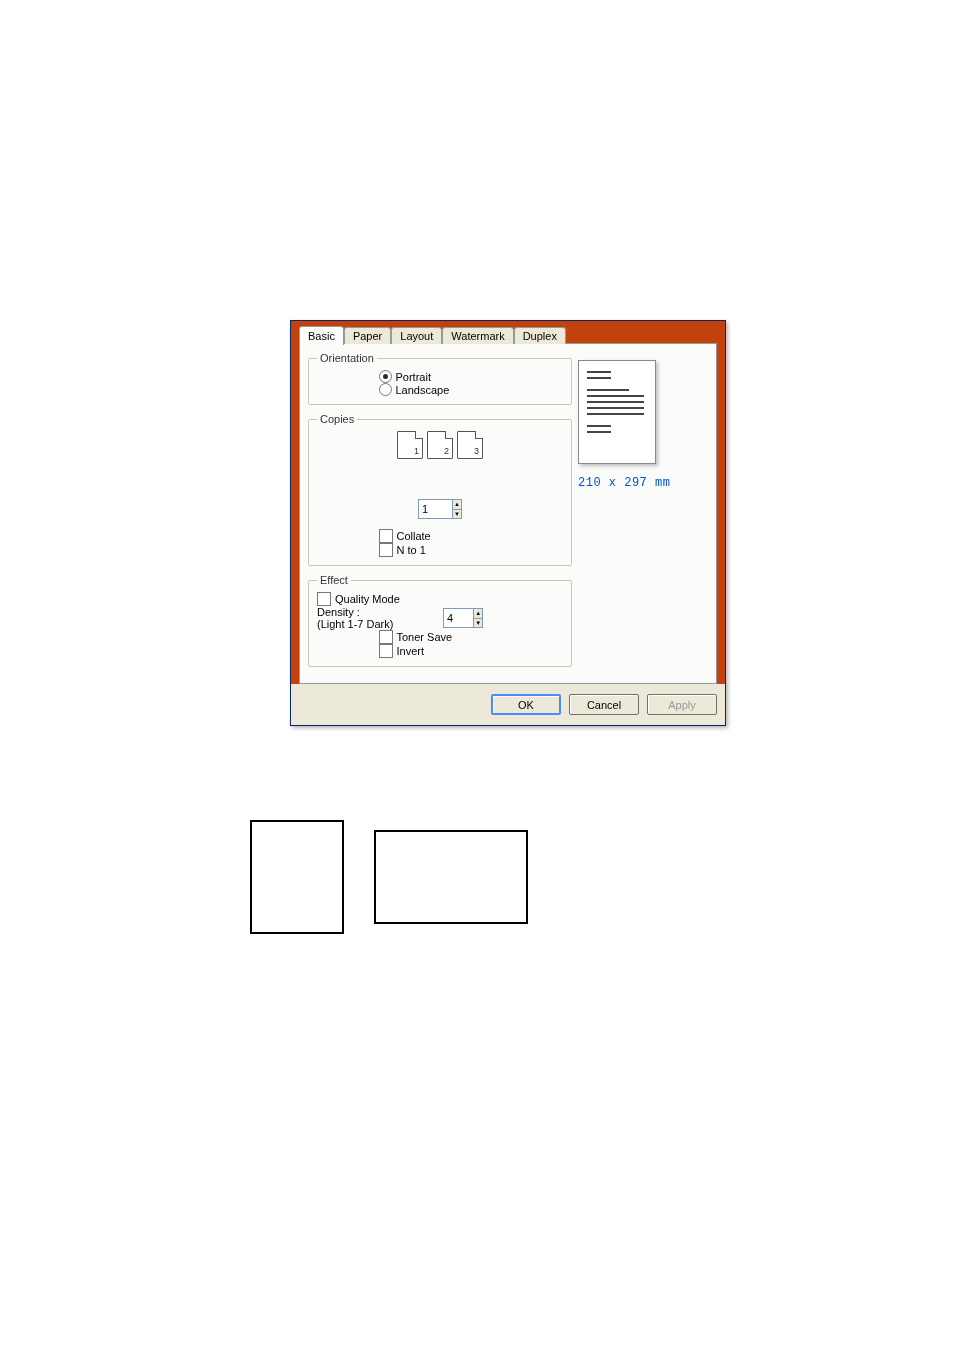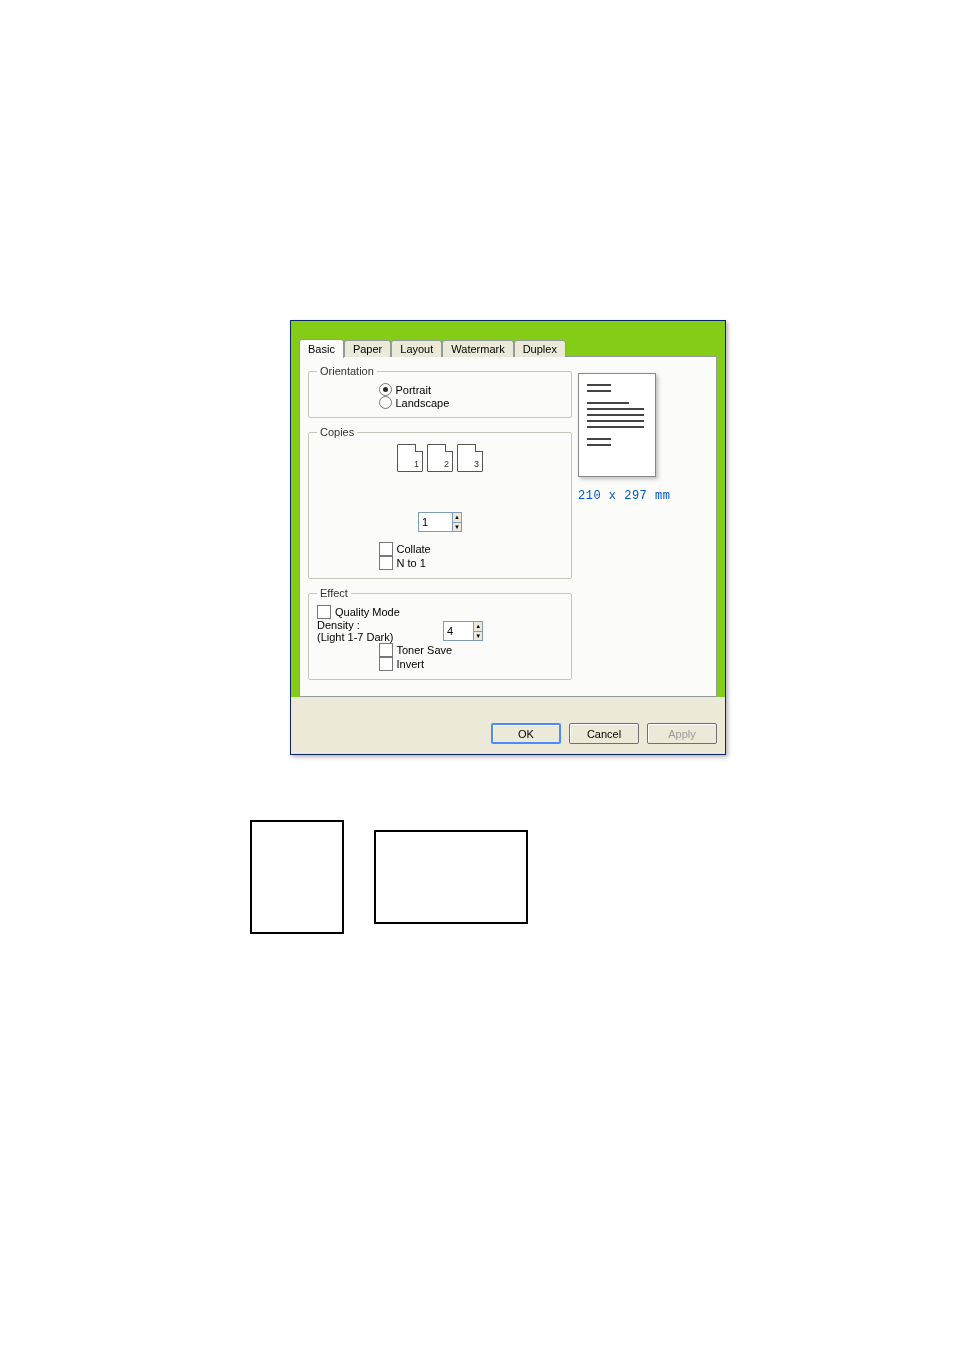--- a/index.html
+++ b/index.html
@@ -57,22 +57,22 @@
     display: flex;
     align-items: center;
     justify-content: center;
     font-weight: bold;
     font-size: 13px;
     cursor: pointer;
   }
   .help-btn { background: linear-gradient(to bottom,#5aa6ff,#1860e8); color:#fff; }
   .close-btn { background: linear-gradient(to bottom,#ff8a6b,#e84020); color:#fff; }
   .dialog-body {
-    padding: 17px 8px 0 8px;
-    background: #84cc16;
+    padding: 4px 8px 0 8px;
+    background: #c2410c;
   }
   .tabstrip {
     display: flex;
     align-items: flex-end;
     position: relative;
     top: 1px;
   }
   .tab {
     background: #ece9d8;
     border: 1px solid #919b9c;
@@ -176,21 +176,20 @@
     color:#0055cc; font-family:'Courier New',monospace; font-size:12px; margin-top:12px; letter-spacing:0.5px;
   }
   .button-bar{
     display:flex; justify-content:flex-end; gap:8px; padding:10px 8px 10px 8px;
     background:#ece9d8;
   }
   .btn{
     min-width:70px; height:21px; border:1px solid #707070; background:#ece9d8;
     border-radius:2px; font-size:11px; cursor:pointer; padding:0 8px;
     box-shadow: inset 1px 1px 0 #fff;
-    margin-top: 16px;
   }
   .btn.default{
     border:2px solid #4a8cff;
   }
   .btn.disabled{
     color:#9a9a9a; cursor:default;
   }
 
   
   .lower-figs{

